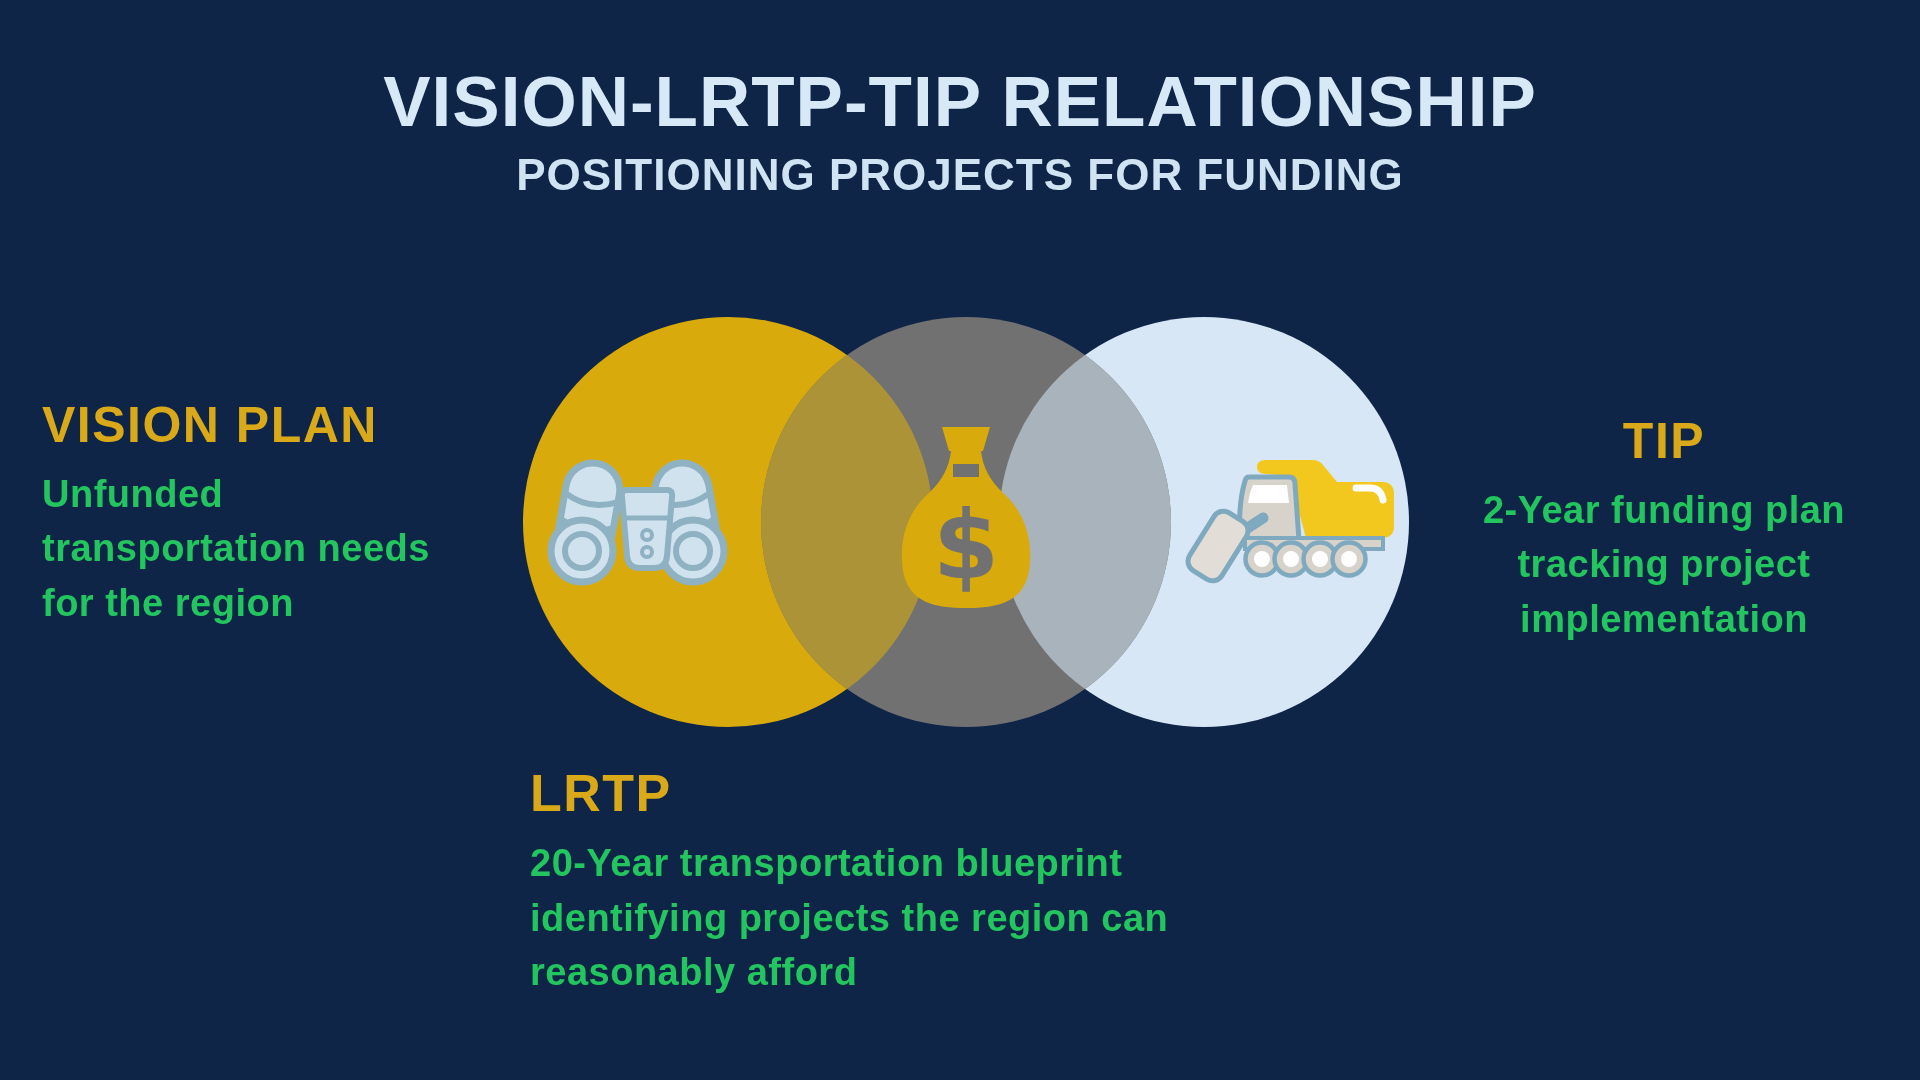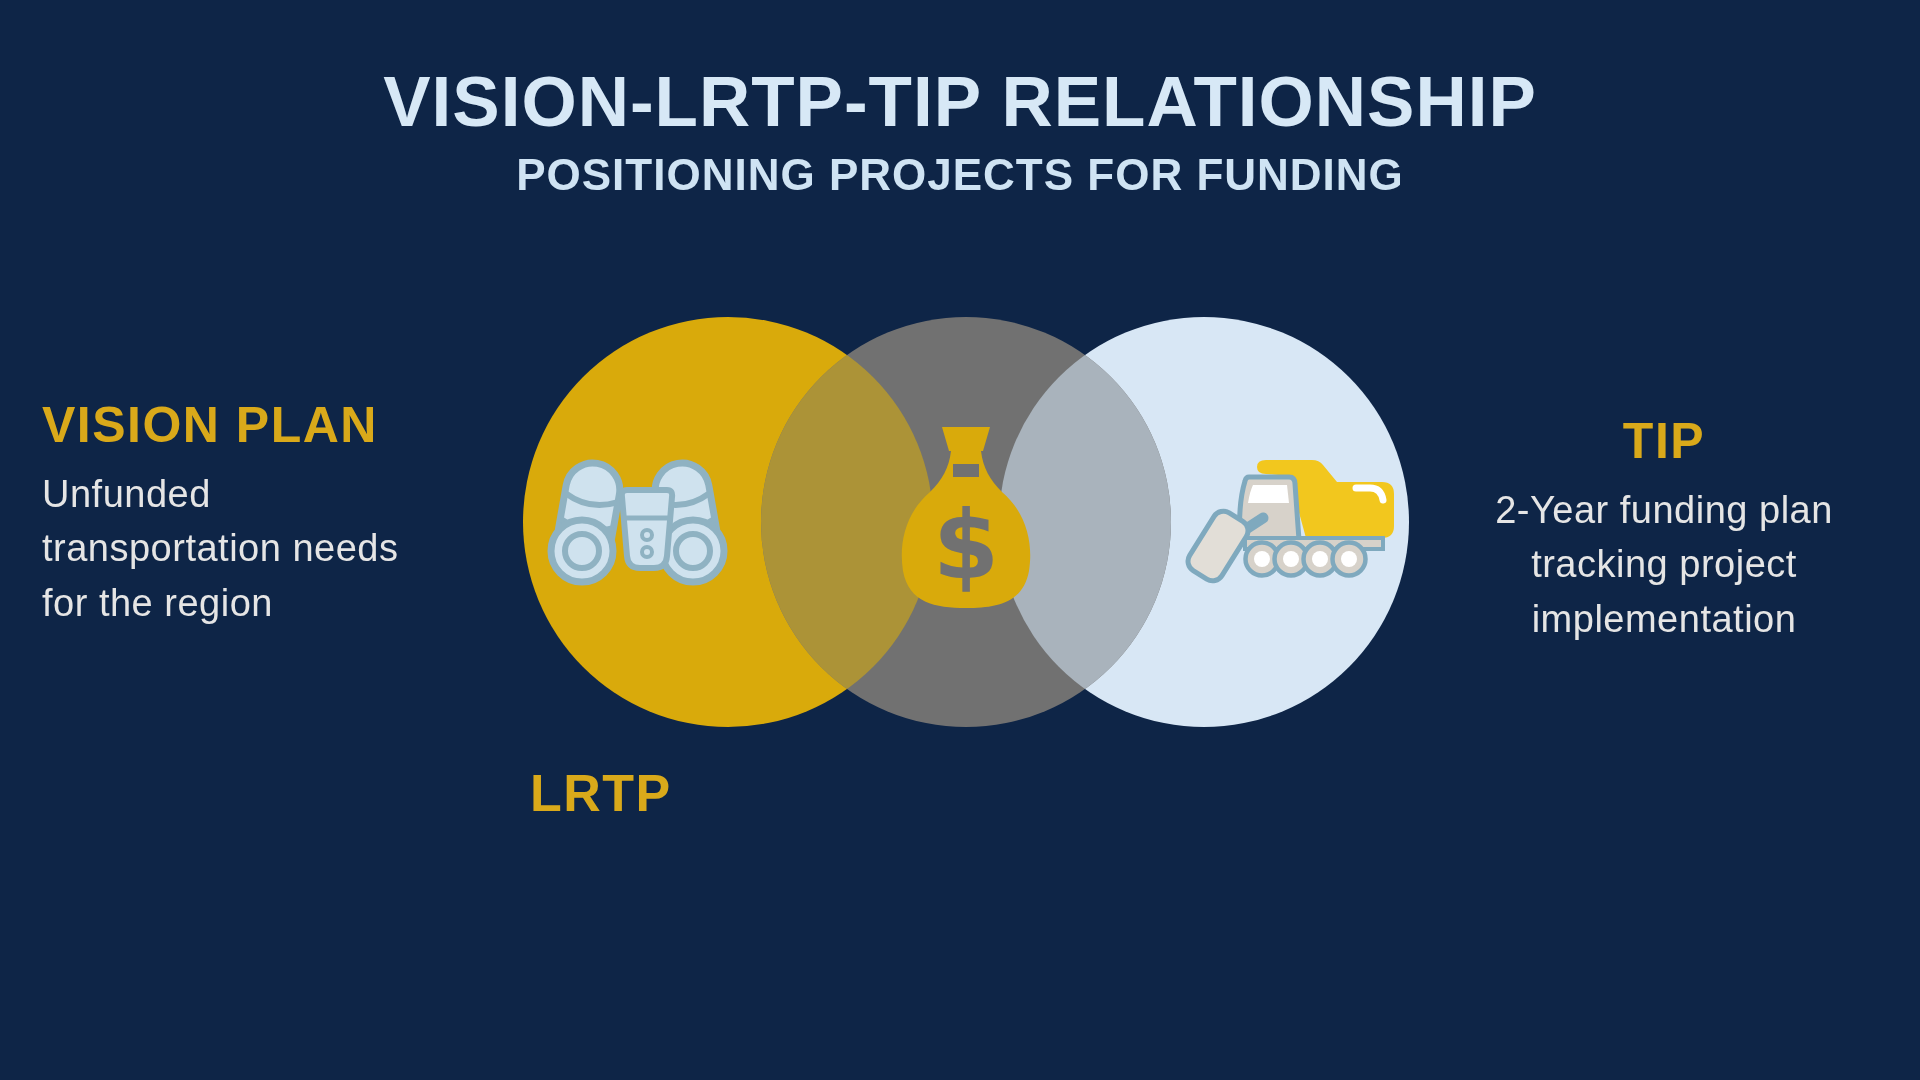--- a/index.html
+++ b/index.html
@@ -22,22 +22,22 @@
     color:#CFE3F3;line-height:1;
   }
   .venn-layer{position:absolute;left:0;top:0;width:1920px;height:1080px;}
   .label-block h2{
     margin:0;
     font-size:50px;font-weight:700;letter-spacing:1.5px;
     color:#D9A91A;line-height:1.1;
   }
   .label-block p{
     margin:14px 0 0 0;
-    font-size:38px;font-weight:400;letter-spacing:0.5px;
-    color:#e5e5e5;line-height:1.43;
+    font-size:38px;font-weight:700;letter-spacing:0.5px;
+    color:#22c55e;line-height:1.43;
     white-space:pre-line;
   }
   .vision-block{position:absolute;left:42px;top:398px;width:440px;text-align:left;}
   .tip-block{position:absolute;right:36px;top:414px;width:440px;text-align:center;}
   .lrtp-block{position:absolute;left:50%;top:765px;transform:translateX(-50%);width:860px;}
   .lrtp-block h2{font-size:52px;}
 </style>
 </head>
 <body>
 
@@ -134,15 +134,18 @@
 
   <div class="label-block tip-block">
     <h2>TIP</h2>
     <p>2-Year funding plan
 tracking project
 implementation</p>
   </div>
 
   <div class="label-block lrtp-block">
     <h2>LRTP</h2>
+    <p>20-Year transportation blueprint
+identifying projects the region can
+reasonably afford</p>
   </div>
 
 </div>
 
 </body></html>

